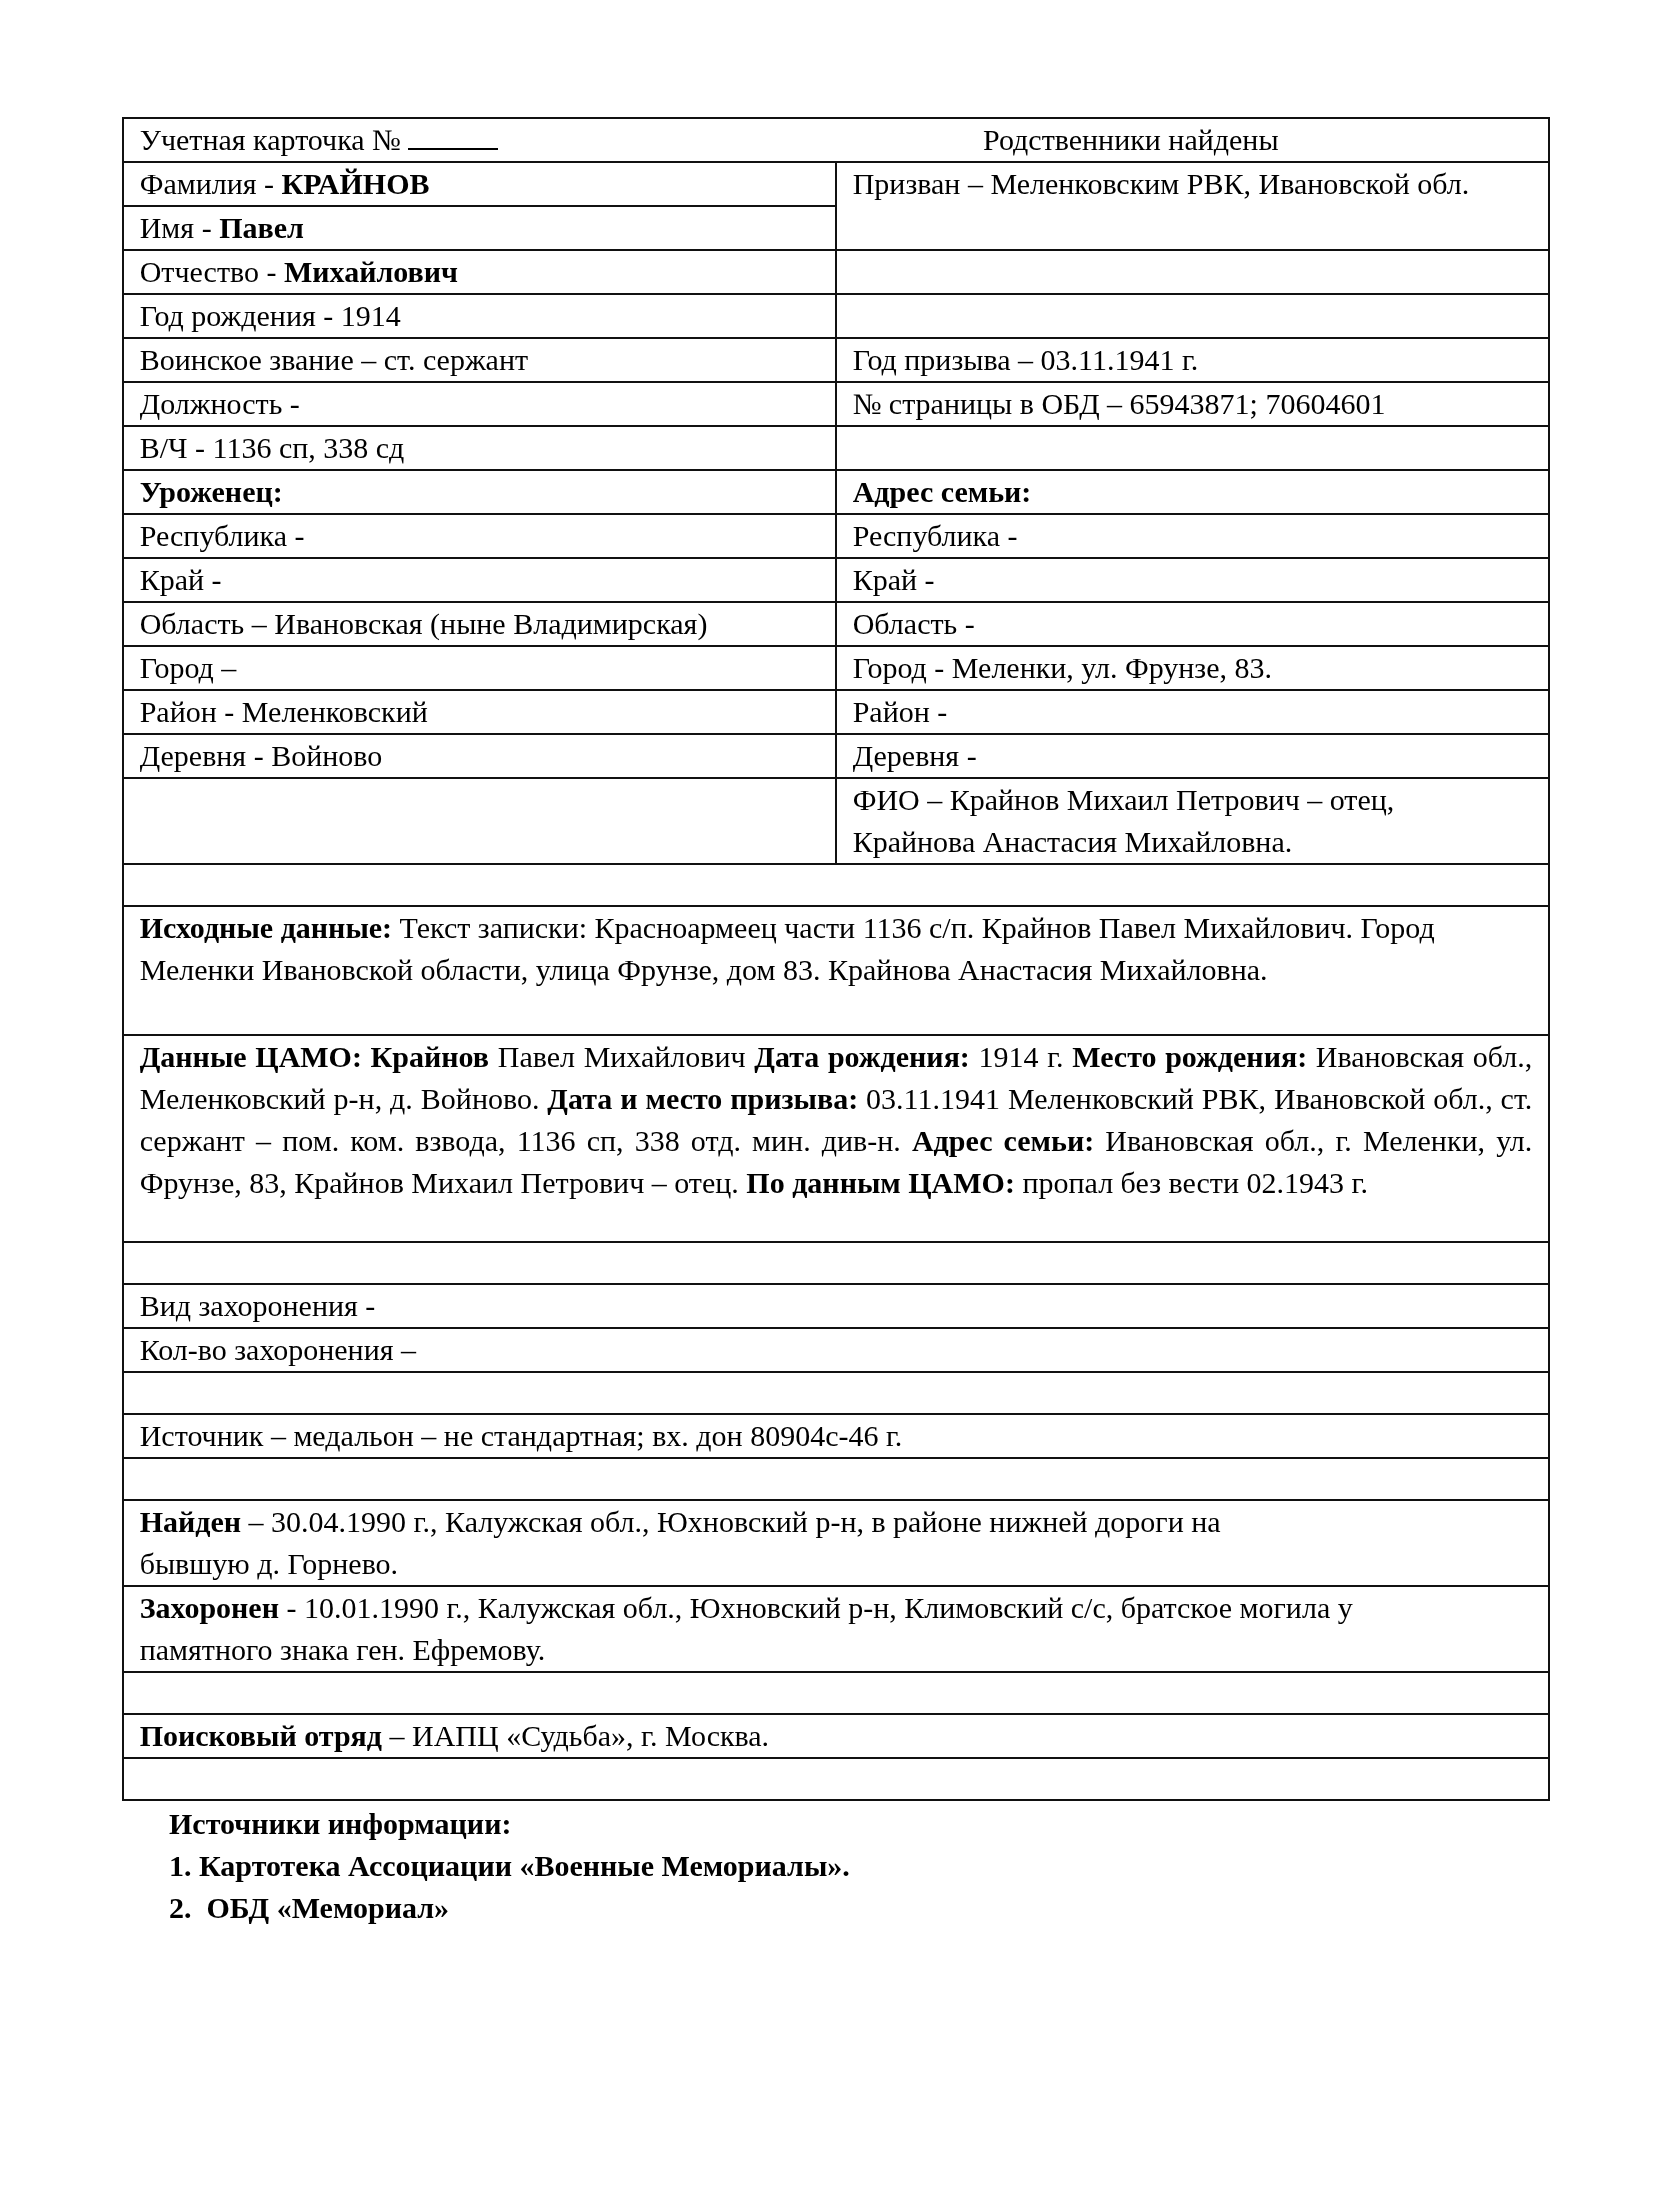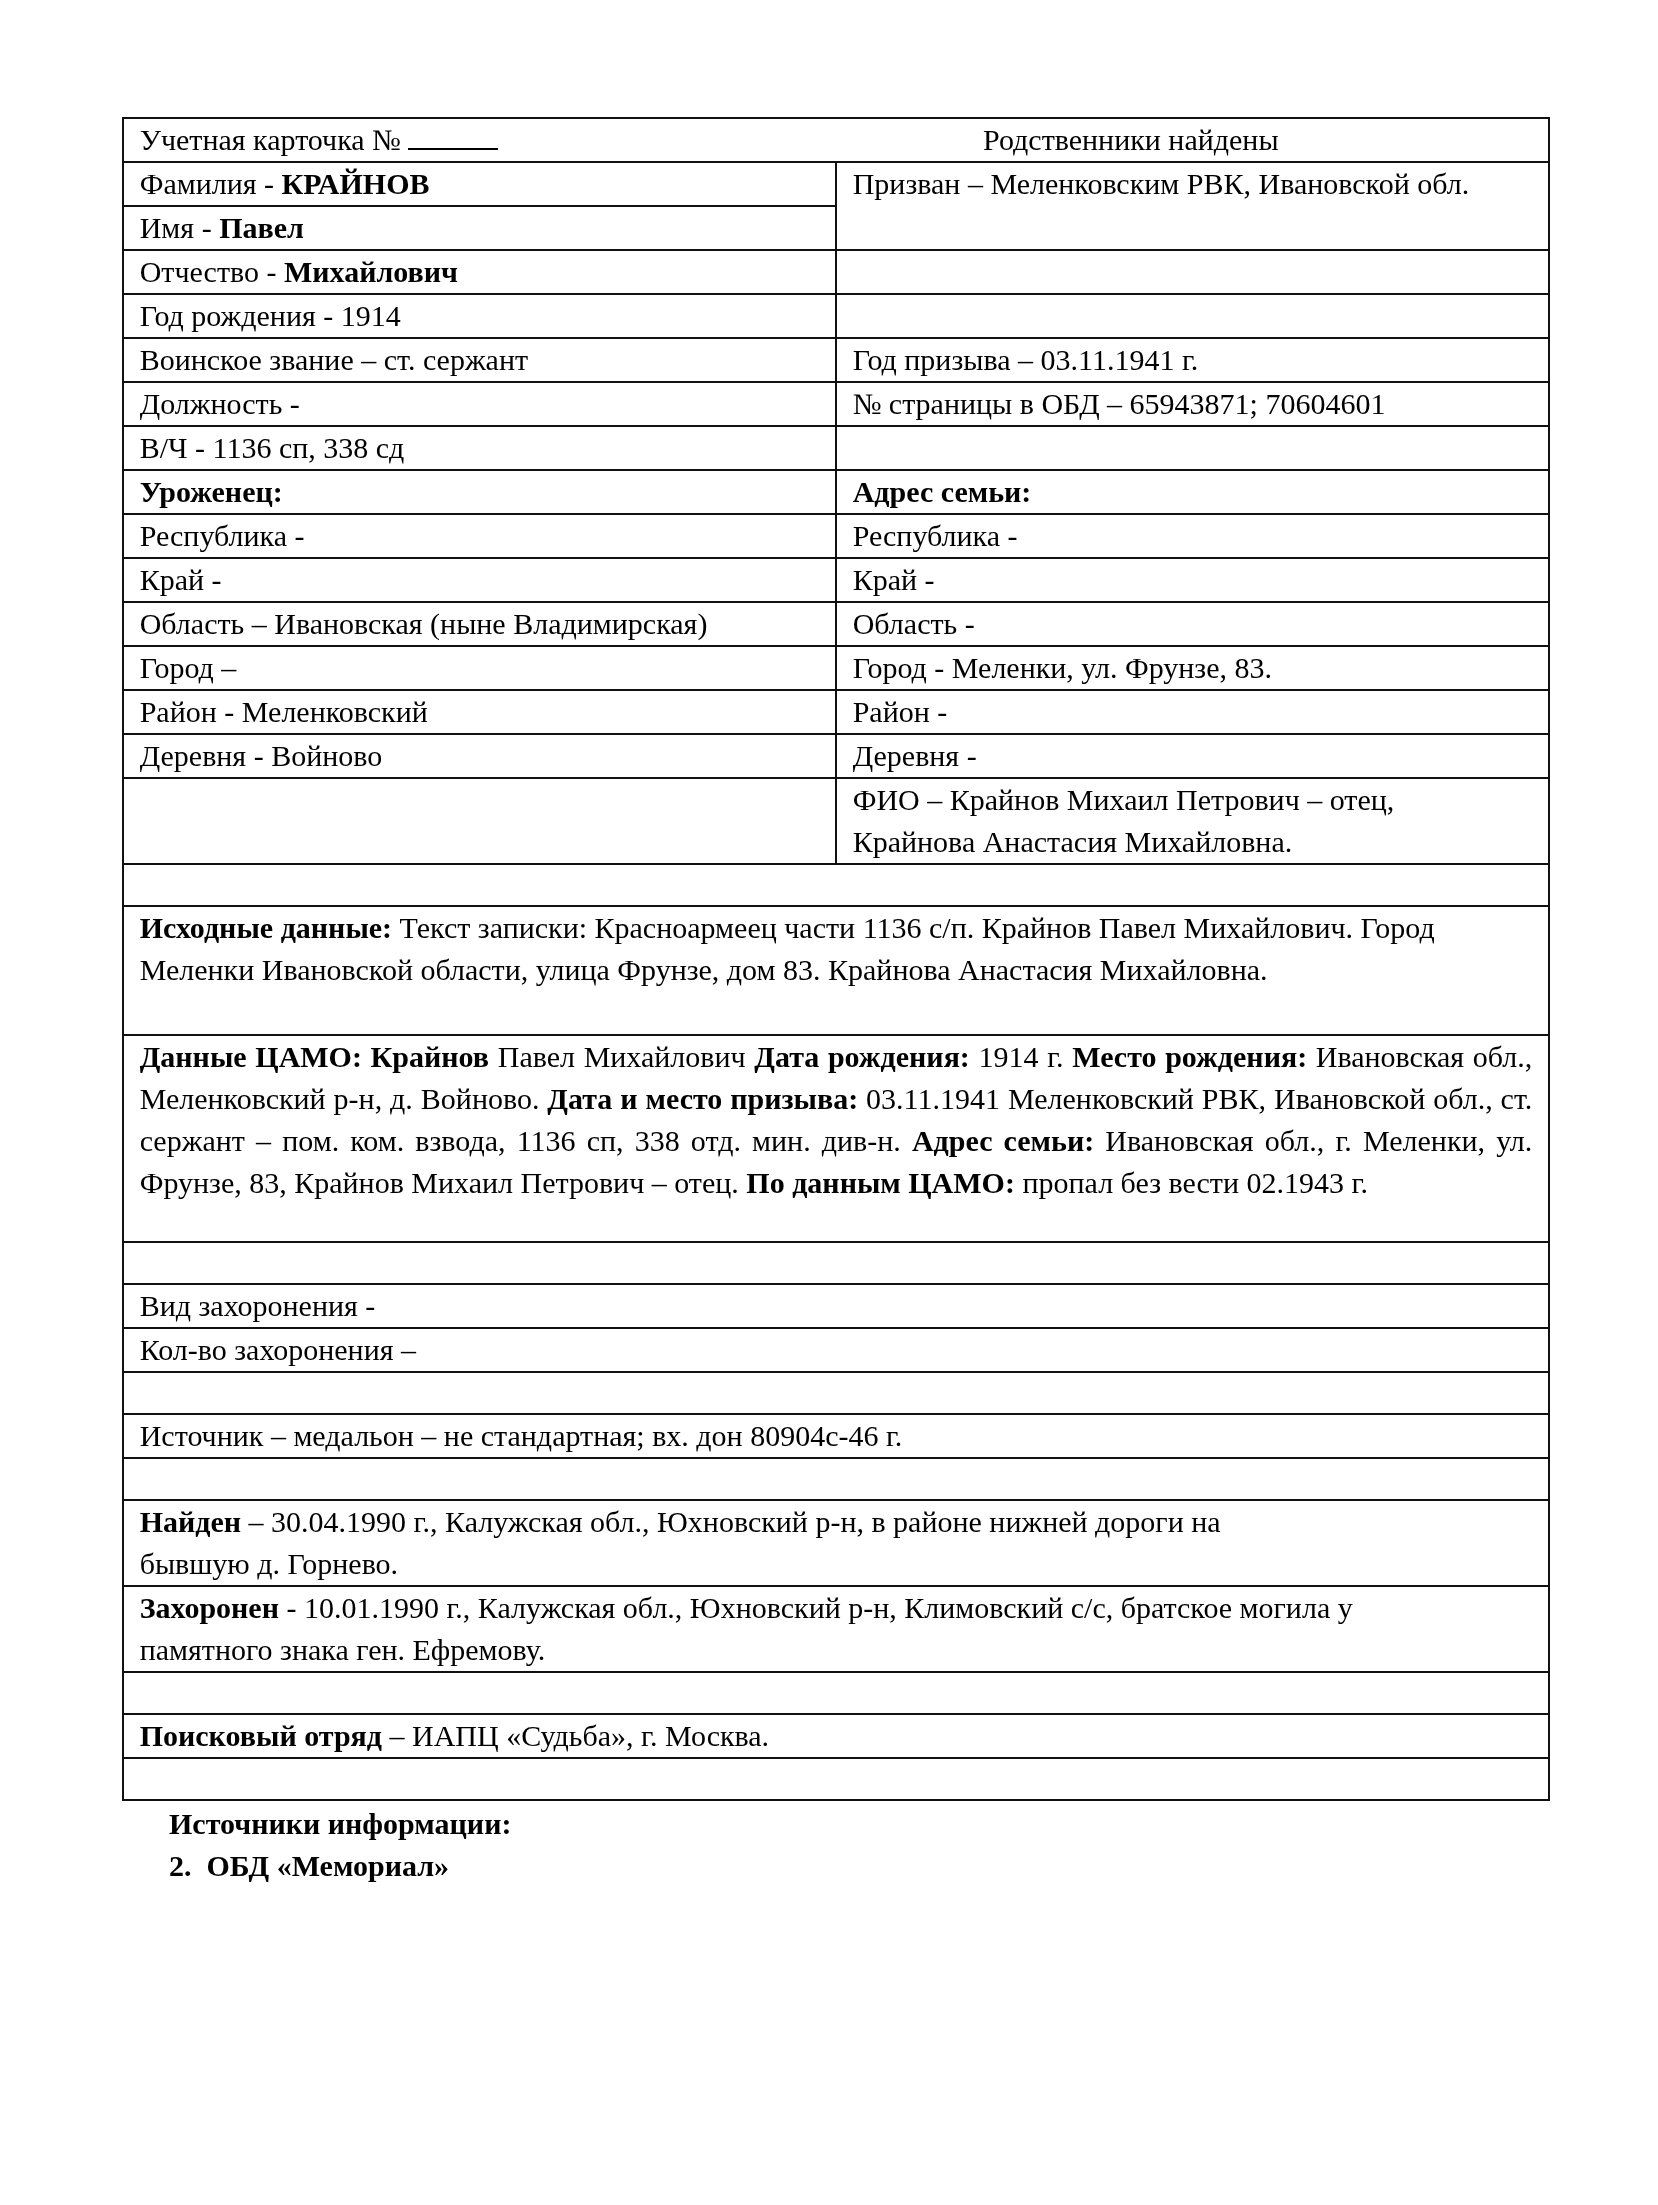--- a/index.html
+++ b/index.html
@@ -156,16 +156,17 @@
       <td colspan="2"><b>Поисковый отряд</b><span> – ИАПЦ  «Судьба», г. Москва.</span></td>
     </tr>
     <tr>
       <td colspan="2"></td>
     </tr>
   </tbody>
     </table>
 
   <div class="sources">
     <div>Источники информации:</div>
+    <div>1. Картотека Ассоциации «Военные Мемориалы».</div>
     <div>2.  ОБД «Мемориал»</div>
   </div>
 </div>
 
 
 </body></html>

